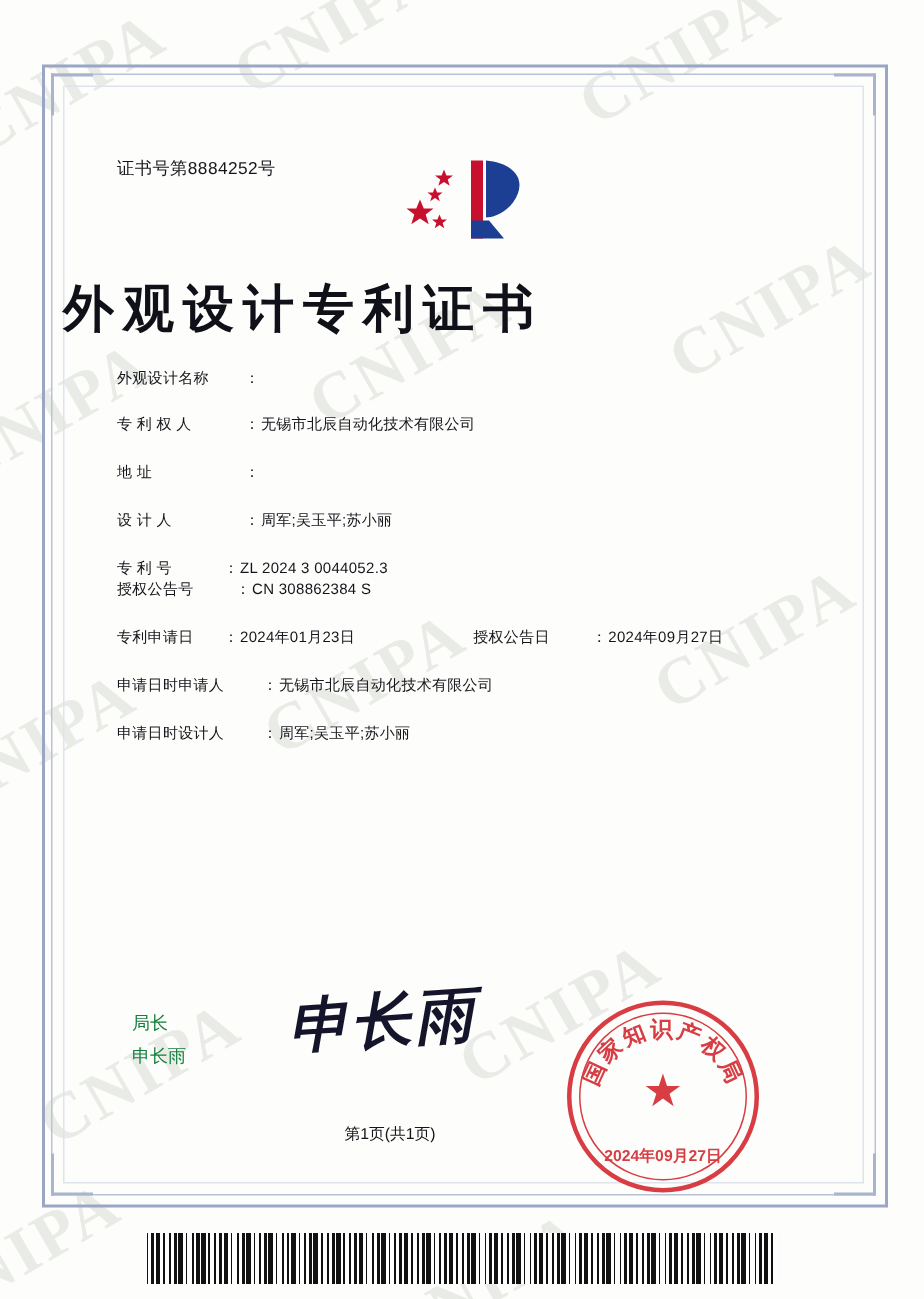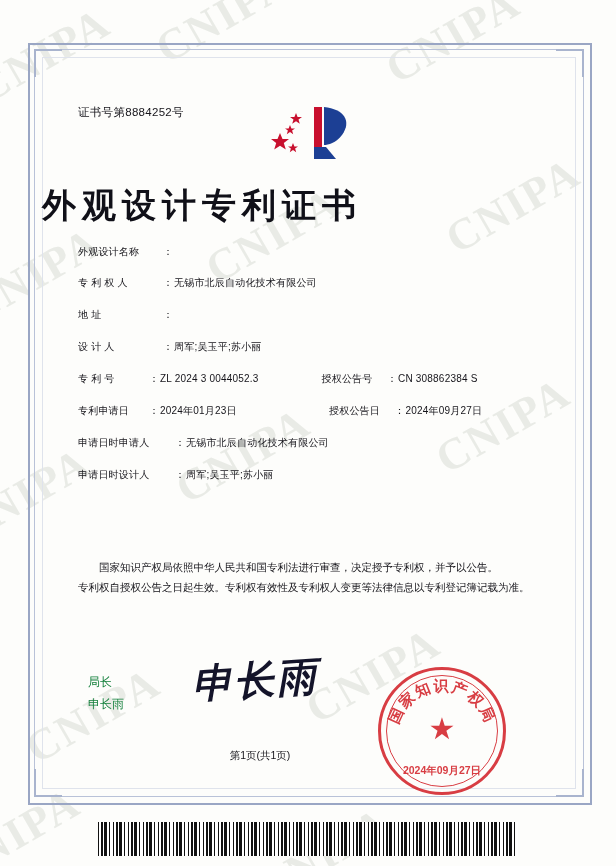--- a/index.html
+++ b/index.html
@@ -188,21 +188,21 @@
   .value {
     flex: 1;
     letter-spacing: 0.2px;
   }
   .row.two .half {
     display: flex;
     align-items: baseline;
     width: 50%;
   }
   .row.two .half .label { width: 70px; }
-  .row.two .half.right .label { width: 78px; text-align: center; }
+  .row.two .half.right .label { width: 78px; }
 
   
   .para {
     position: absolute;
     left: 36px;
     top: 500px;
     width: 458px;
     font-size: 10.5px;
     line-height: 20px;
     color: #15141a;
@@ -386,21 +386,21 @@
         <div class="label">地        址</div>
         <div class="colon">：</div>
       </div>
 
       <div class="row" style="margin-bottom:18px;">
         <div class="label">设  计  人</div>
         <div class="colon">：</div>
         <div class="value">周军;吴玉平;苏小丽</div>
       </div>
 
-      <div class="row two" style="margin-bottom:18px;">
+      <div class="row two" style="margin-bottom:18px;flex-direction:column;">
         <div class="half">
           <div class="label">专  利  号</div>
           <div class="colon">：</div>
           <div class="value">ZL 2024 3 0044052.3</div>
         </div>
         <div class="half right">
           <div class="label">授权公告号</div>
           <div class="colon">：</div>
           <div class="value">CN 308862384 S</div>
         </div>
@@ -426,24 +426,20 @@
       </div>
 
       <div class="row">
         <div class="label" style="width:96px;">申请日时设计人</div>
         <div class="colon">：</div>
         <div class="value">周军;吴玉平;苏小丽</div>
       </div>
 
     </div>
 
-    <div class="para">
-      <span class="indent"></span><span>国家知识产权局依照中华人民共和国专利法进行审查，决定授予专利权，并予以公告。</span><br>
-      <span>专利权自授权公告之日起生效。专利权有效性及专利权人变更等法律信息以专利登记簿记载为准。</span>
-    </div>
 
     <div class="sig-zone">
       <div class="sig-labels">
         <div>局长</div>
         <div>申长雨</div>
       </div>
       <div class="sig-script">申长雨</div>
 
       <div class="seal">
         <div class="seal-ring"></div>

